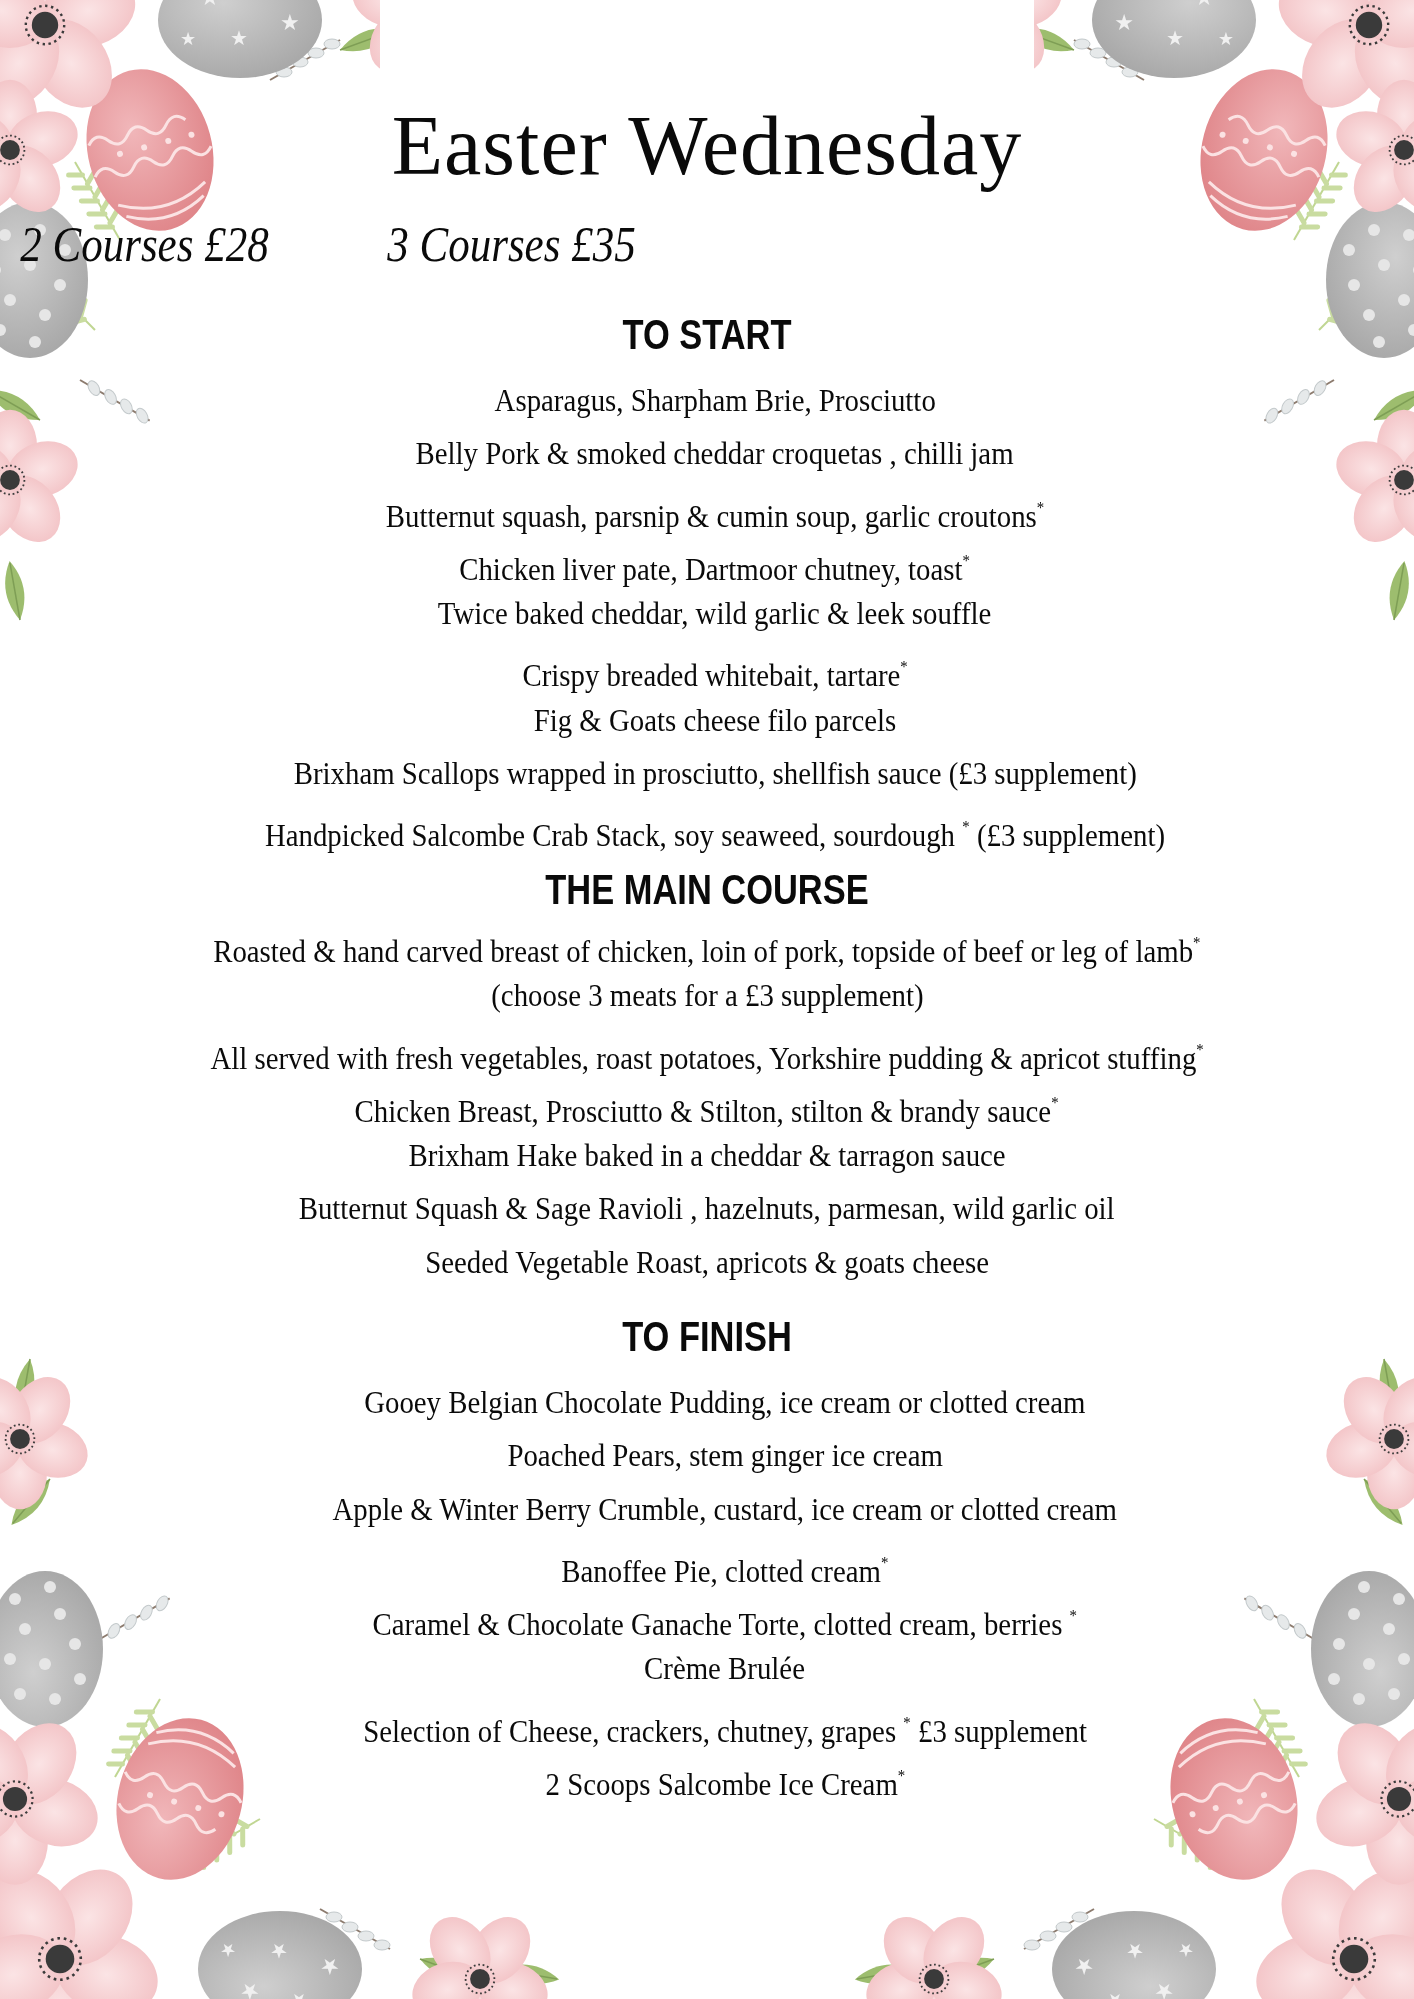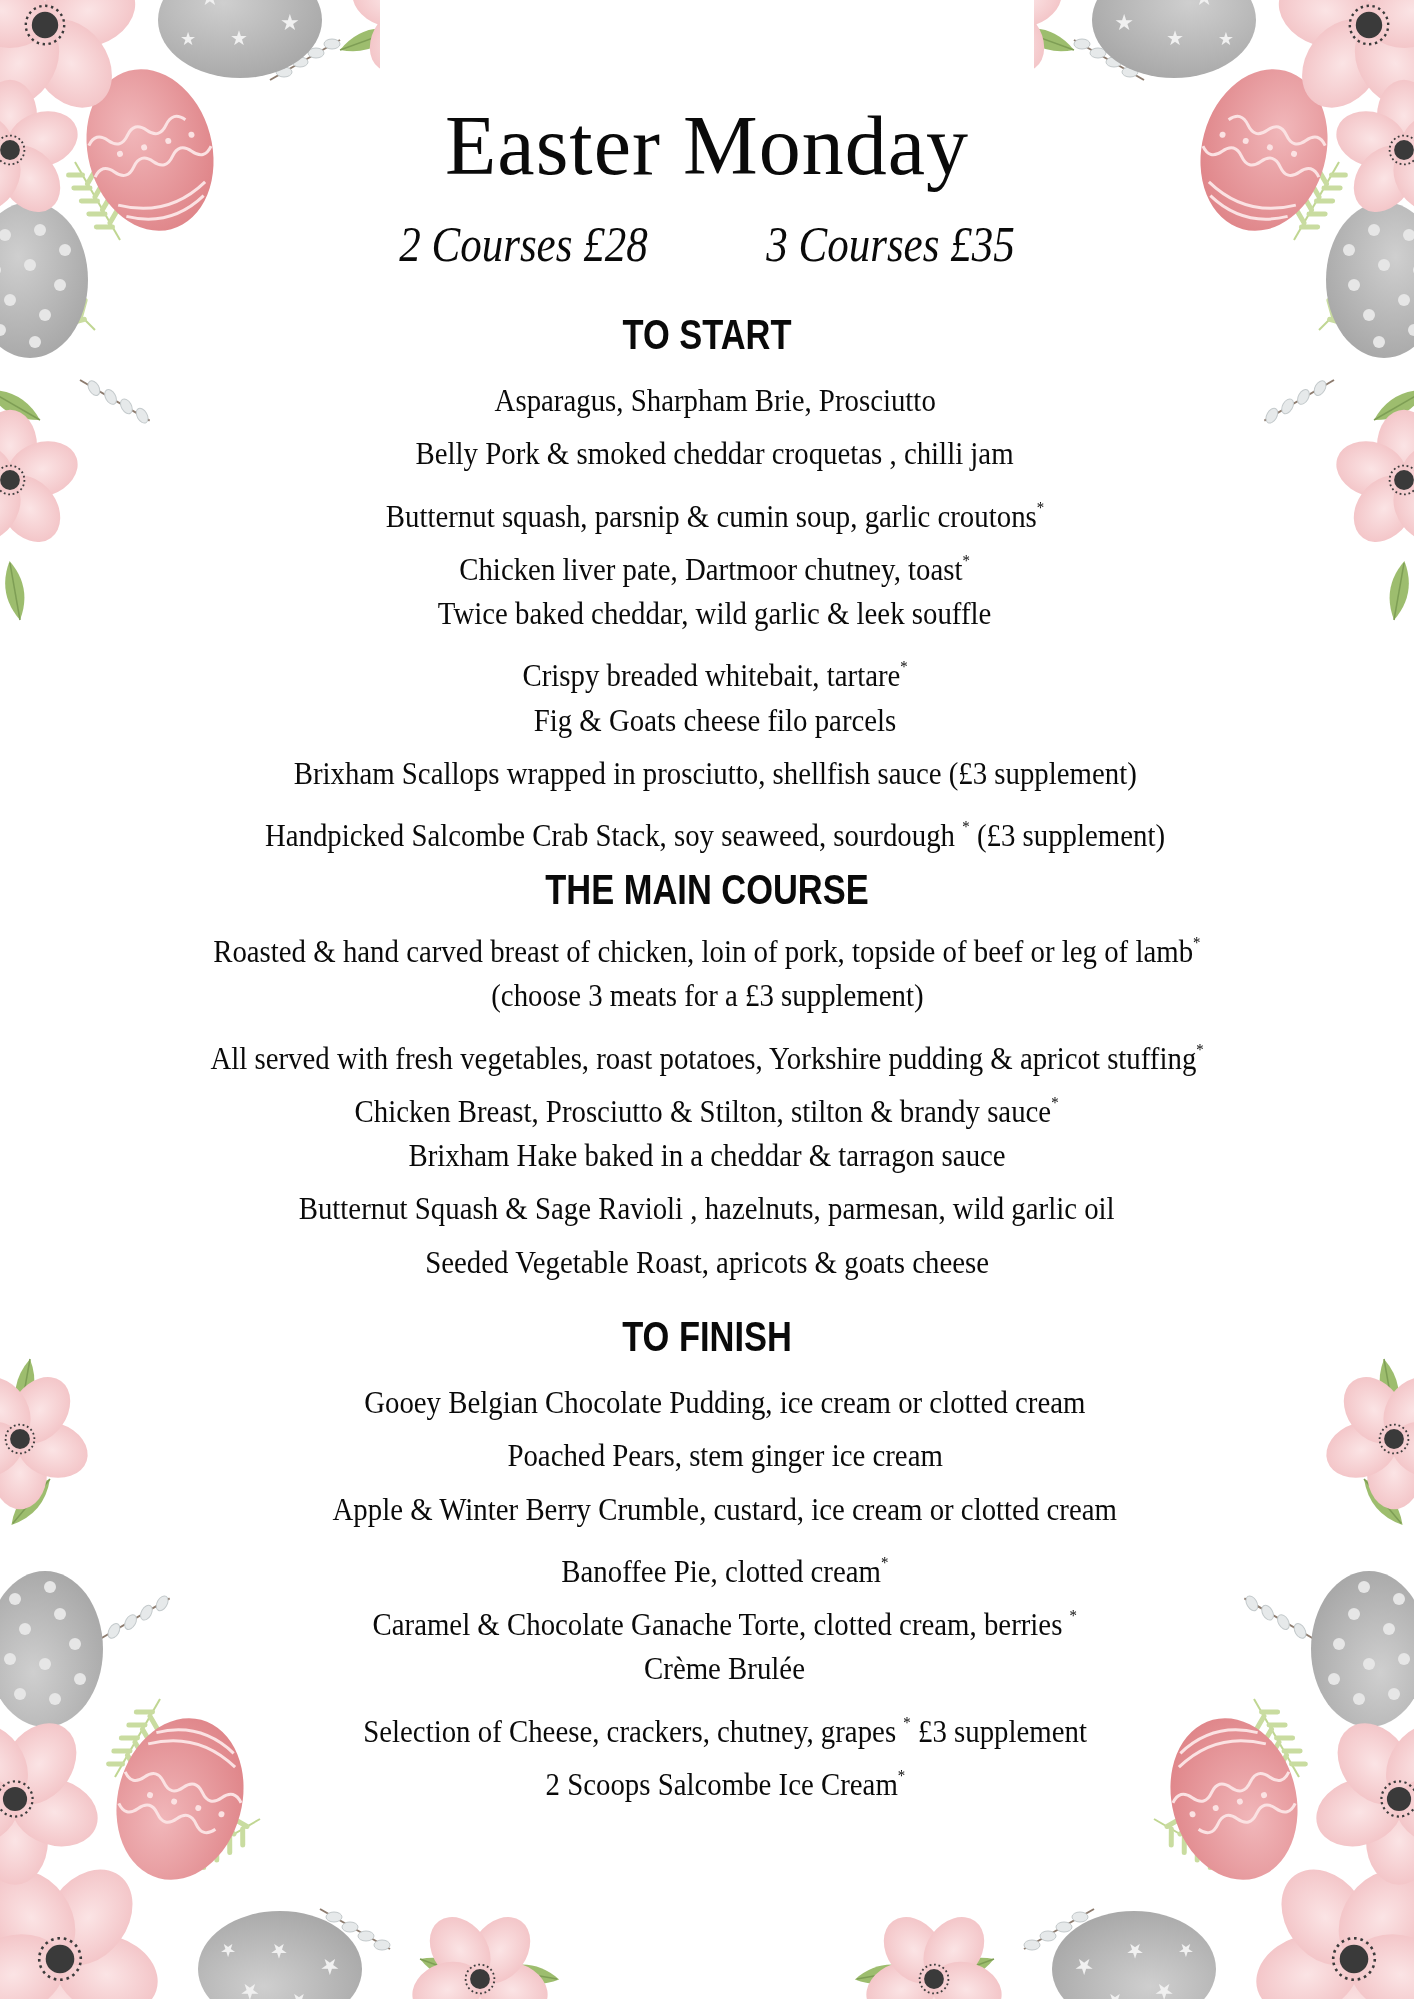--- a/index.html
+++ b/index.html
@@ -15,21 +15,21 @@
     }
     .title {
       position: absolute; left: 0; right: 0; top: 98px;
       font-size: 84px; line-height: 96px; letter-spacing: 1px;
       font-family: "Liberation Serif", "DejaVu Serif", serif; font-weight: normal;
     }
     .prices {
       position: absolute; left: 0; right: 0; top: 214px;
       font-size: 50px; line-height: 60px; font-style: italic;
       font-family: "Liberation Serif", "DejaVu Serif", serif;
-      display: flex; justify-content: center; gap: 78px;
+      display: flex; justify-content: flex-start; gap: 78px;
     }
     .prices span { transform: scaleX(0.86); display: inline-block; }
 
     .section-heading {
       position: absolute; left: 0; right: 0;
       font-family: "Liberation Sans", "DejaVu Sans", sans-serif;
       font-weight: bold; font-size: 42px; line-height: 50px;
       transform: scaleX(0.82); transform-origin: center;
     }
     .items { position: absolute; left: 0; right: 0; list-style: none; }
@@ -194,21 +194,21 @@
     <use href="#greyDotEgg" transform="translate(45,350)"></use>
     <use href="#flower" transform="translate(60,40) scale(1.3)"></use>
     <use href="#flower" transform="translate(15,200) scale(1.1)"></use>
     <use href="#flower" transform="translate(20,560) scale(0.9)"></use>
     <use href="#flower" transform="translate(480,20) scale(0.9)"></use>
   </svg>
 </div>
 
 <main class="menu">
 
-  <h1 class="title">Easter Monday</h1>
+  <h1 class="title">Easter Wednesday</h1>
 
   <div class="prices">
     <span>2 Courses £28</span>
     <span>3 Courses £35</span>
   </div>
 
   <h2 class="section-heading" style="top:310px;">TO START</h2>
   <ul class="items" style="top:374px;padding-left:16px;">
     <li class="item"><span>Asparagus, Sharpham Brie, Prosciutto</span></li>
     <li class="item"><span>Belly Pork &amp; smoked cheddar croquetas , chilli jam</span></li>

